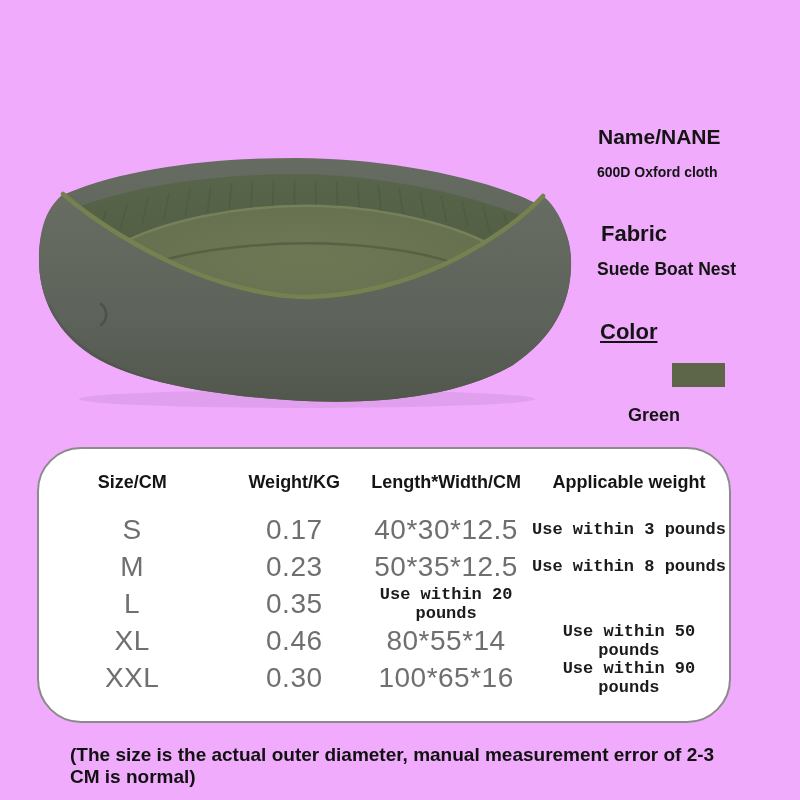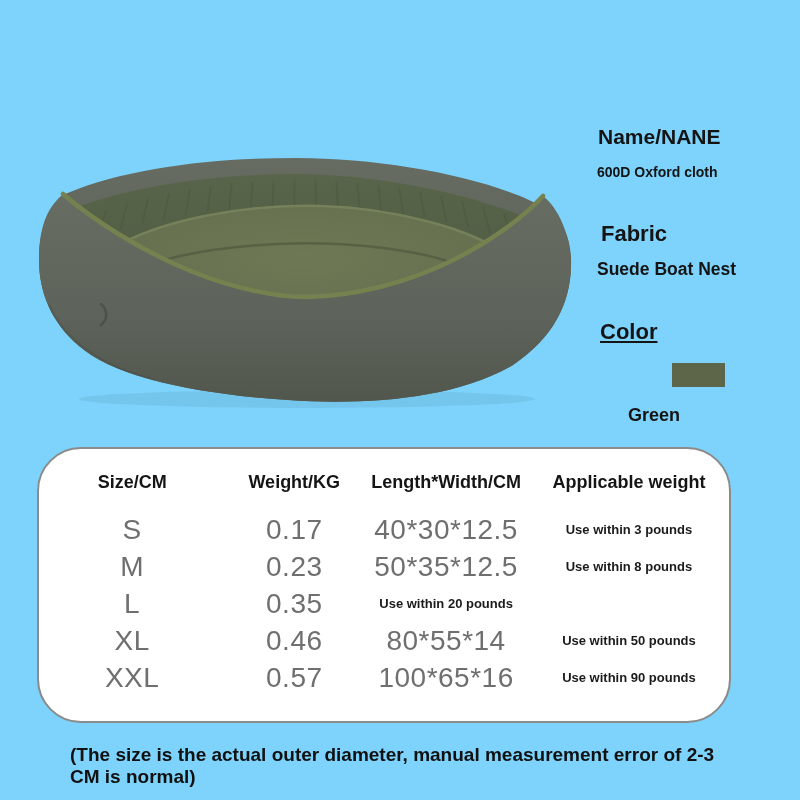--- a/index.html
+++ b/index.html
@@ -1,21 +1,21 @@
 <!DOCTYPE html>
 <html><head>
 <meta charset="utf-8">
 <style>
   html,body{margin:0;padding:0;}
   body{
     width:800px;height:800px;background:#ffffff;
     font-family:"Liberation Sans", sans-serif;
     -webkit-font-smoothing:antialiased;
   }
-  .stage{position:relative;width:800px;height:800px;overflow:hidden;background:#7dd3fc;}
+  .stage{position:relative;width:800px;height:800px;overflow:hidden;background:#f0abfc;}
 
   
   .bed-wrap{position:absolute;left:35px;top:152px;width:540px;height:258px;}
 
   
   .info{position:absolute;color:#141414;font-weight:700;white-space:nowrap;}
   .i-name-label   {left:598px;top:125px;font-size:21px;}
   .i-name-value   {left:597px;top:164px;font-size:14px;}
   .i-fabric-label {left:601px;top:221px;font-size:22px;}
   .i-fabric-value {left:597px;top:259px;font-size:17.5px;}
@@ -28,21 +28,21 @@
     position:absolute;left:37px;top:447px;width:694px;height:276px;
     border:2px solid #8b8b8b;border-radius:44px;box-sizing:border-box;
     padding-top:20px;background:#fff;
   }
   .t-grid{display:grid;grid-template-columns:27% 20% 24% 29%;align-items:center;}
   .t-head{height:26px;margin-bottom:16px;}
   .t-head .cell{font-weight:700;color:#151515;font-size:18px;text-align:center;}
   .t-row{height:37px;}
   .t-row .cell{text-align:center;}
   .c-plain{color:#6f6f6f;font-size:28px;font-weight:400;letter-spacing:.5px;}
-  .c-bold {color:#1b1b1b;font-size:13px;font-weight:700;}
+  .c-bold {color:#1b1b1b;font-size:17px;font-weight:700;font-family:Liberation Mono, monospace;}
 
   
   .note{
     position:absolute;left:70px;top:744px;width:668px;
     color:#111;font-size:19px;font-weight:700;line-height:21.5px;
   }
 </style>
 </head>
 <body>
 
@@ -189,21 +189,21 @@
       <div class="cell c-bold">Use within 20 pounds</div>
     </div>
     <div class="t-grid t-row">
       <div class="cell c-plain">XL</div>
       <div class="cell c-plain">0.46</div>
       <div class="cell c-plain">80*55*14</div>
       <div class="cell c-bold">Use within 50 pounds</div>
     </div>
     <div class="t-grid t-row">
       <div class="cell c-plain">XXL</div>
-      <div class="cell c-plain">0.57</div>
+      <div class="cell c-plain">0.30</div>
       <div class="cell c-plain">100*65*16</div>
       <div class="cell c-bold">Use within 90 pounds</div>
     </div>
   </div>
 
   <div class="note">
     <div>(The size is the actual outer diameter, manual measurement error of 2-3</div>
     <div>CM is normal)</div>
   </div>
 

